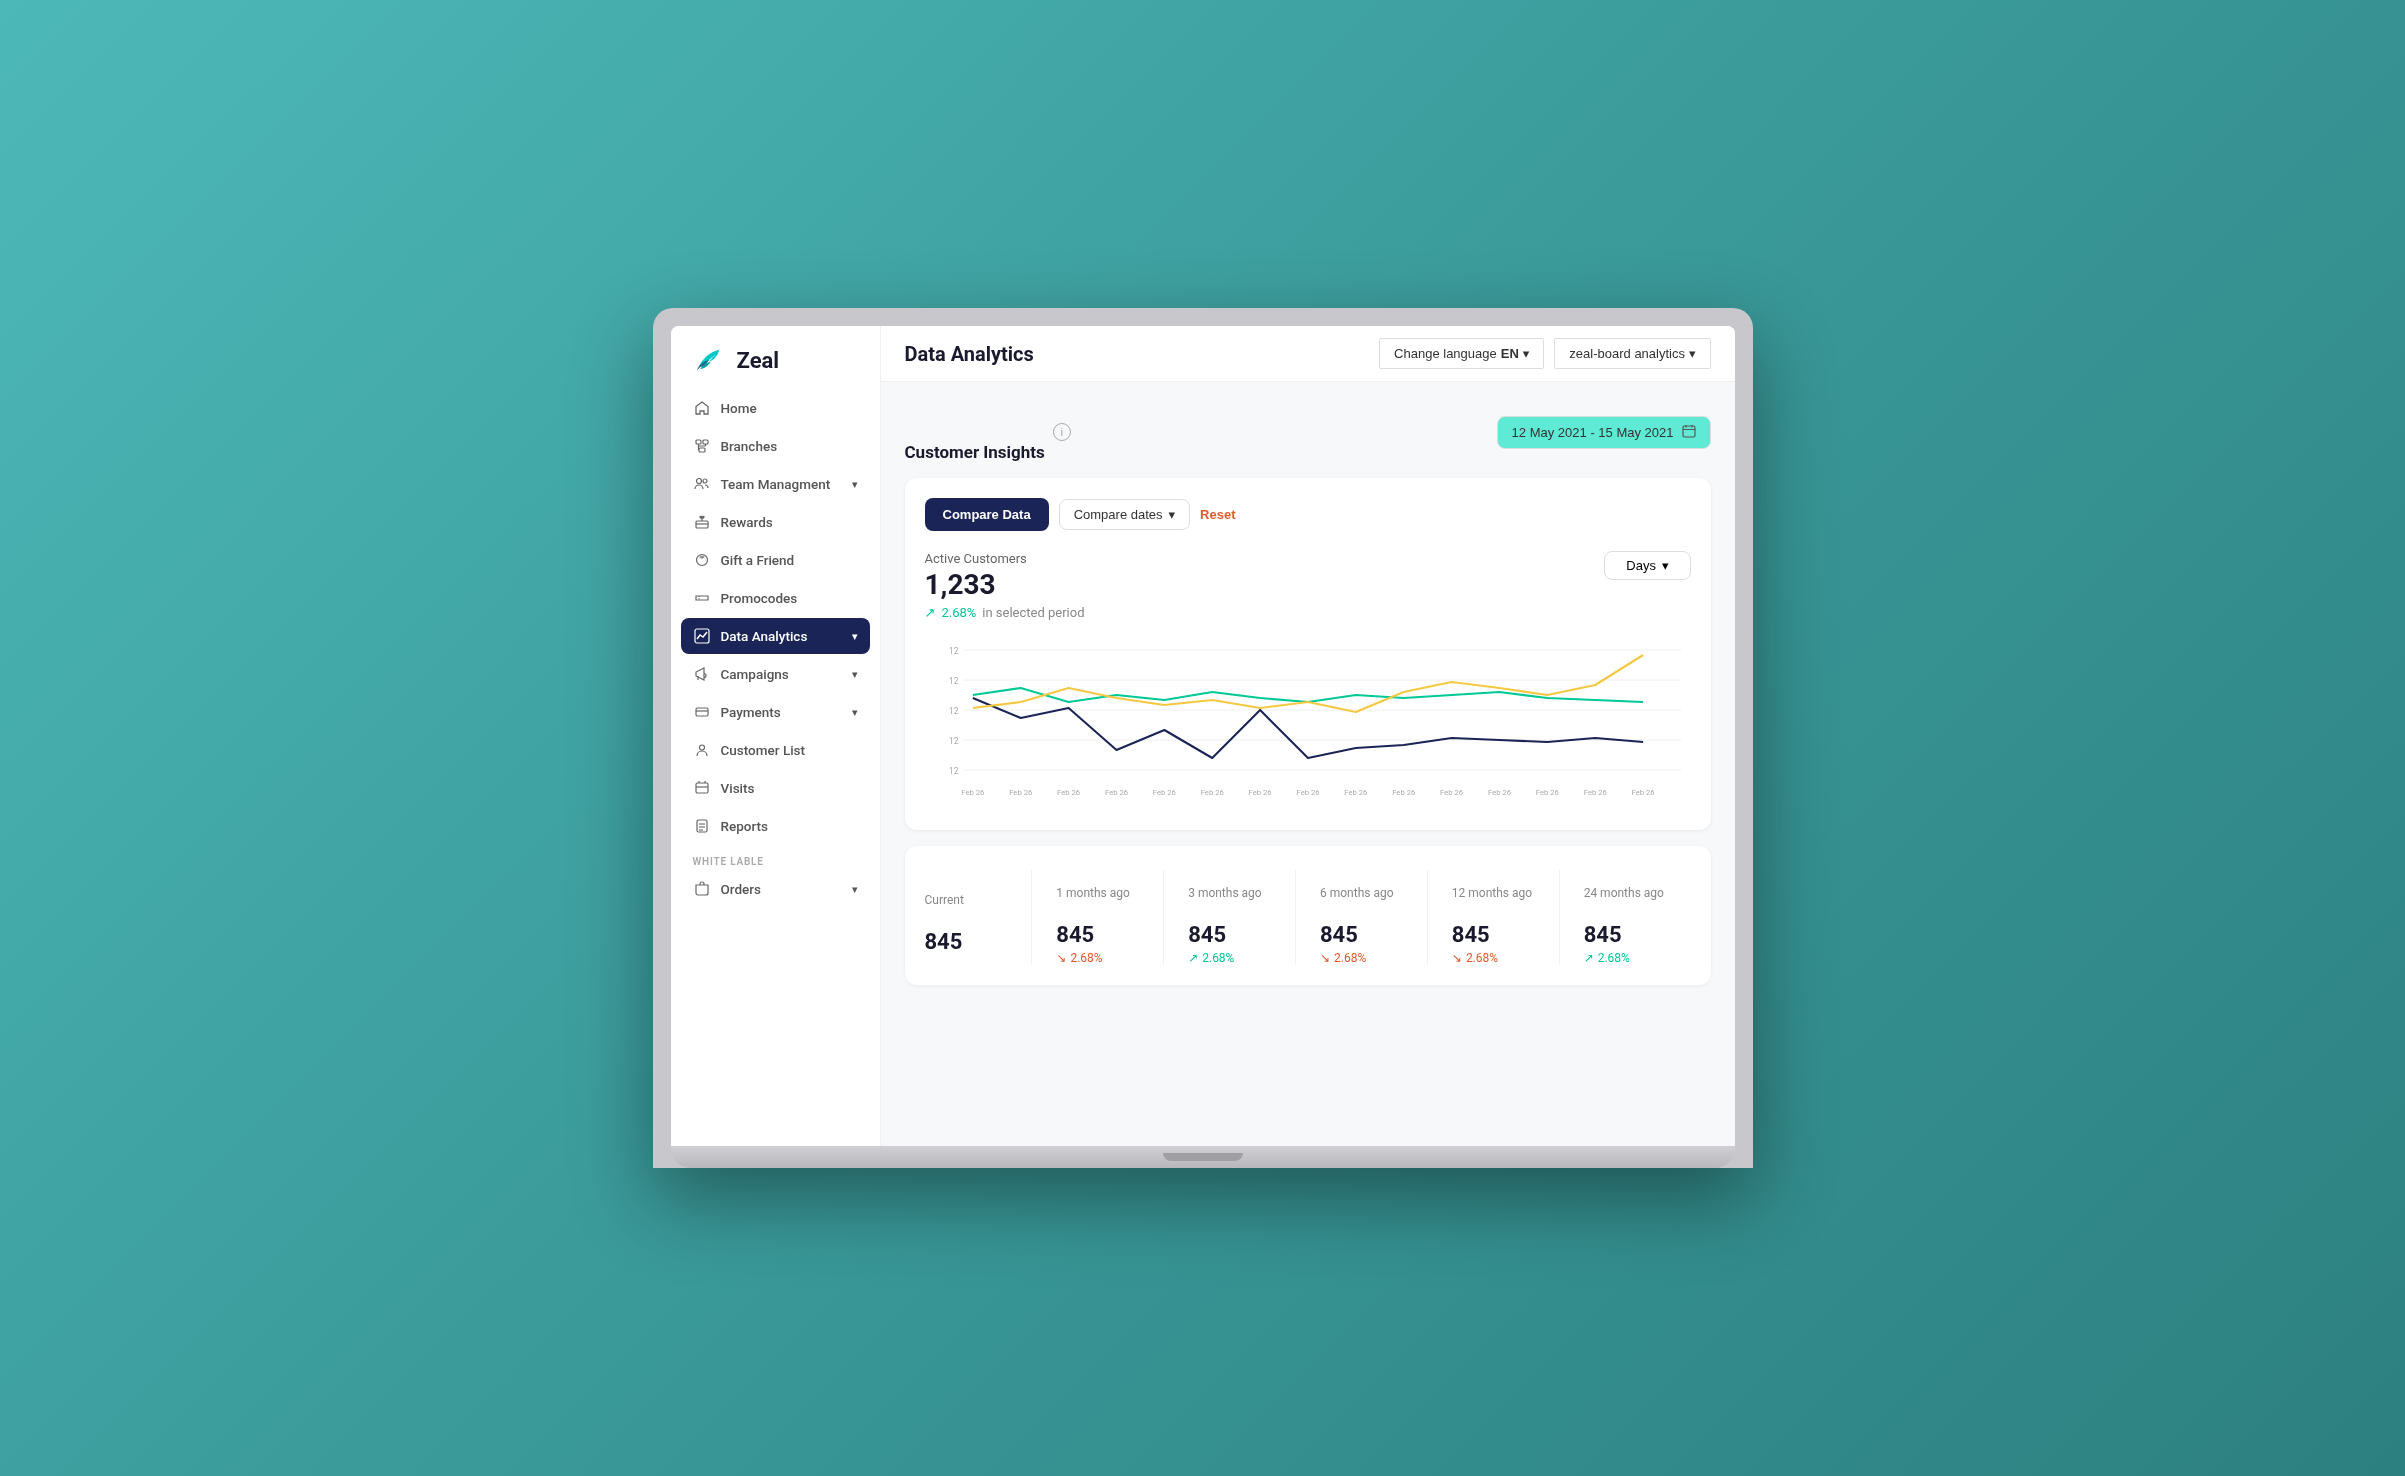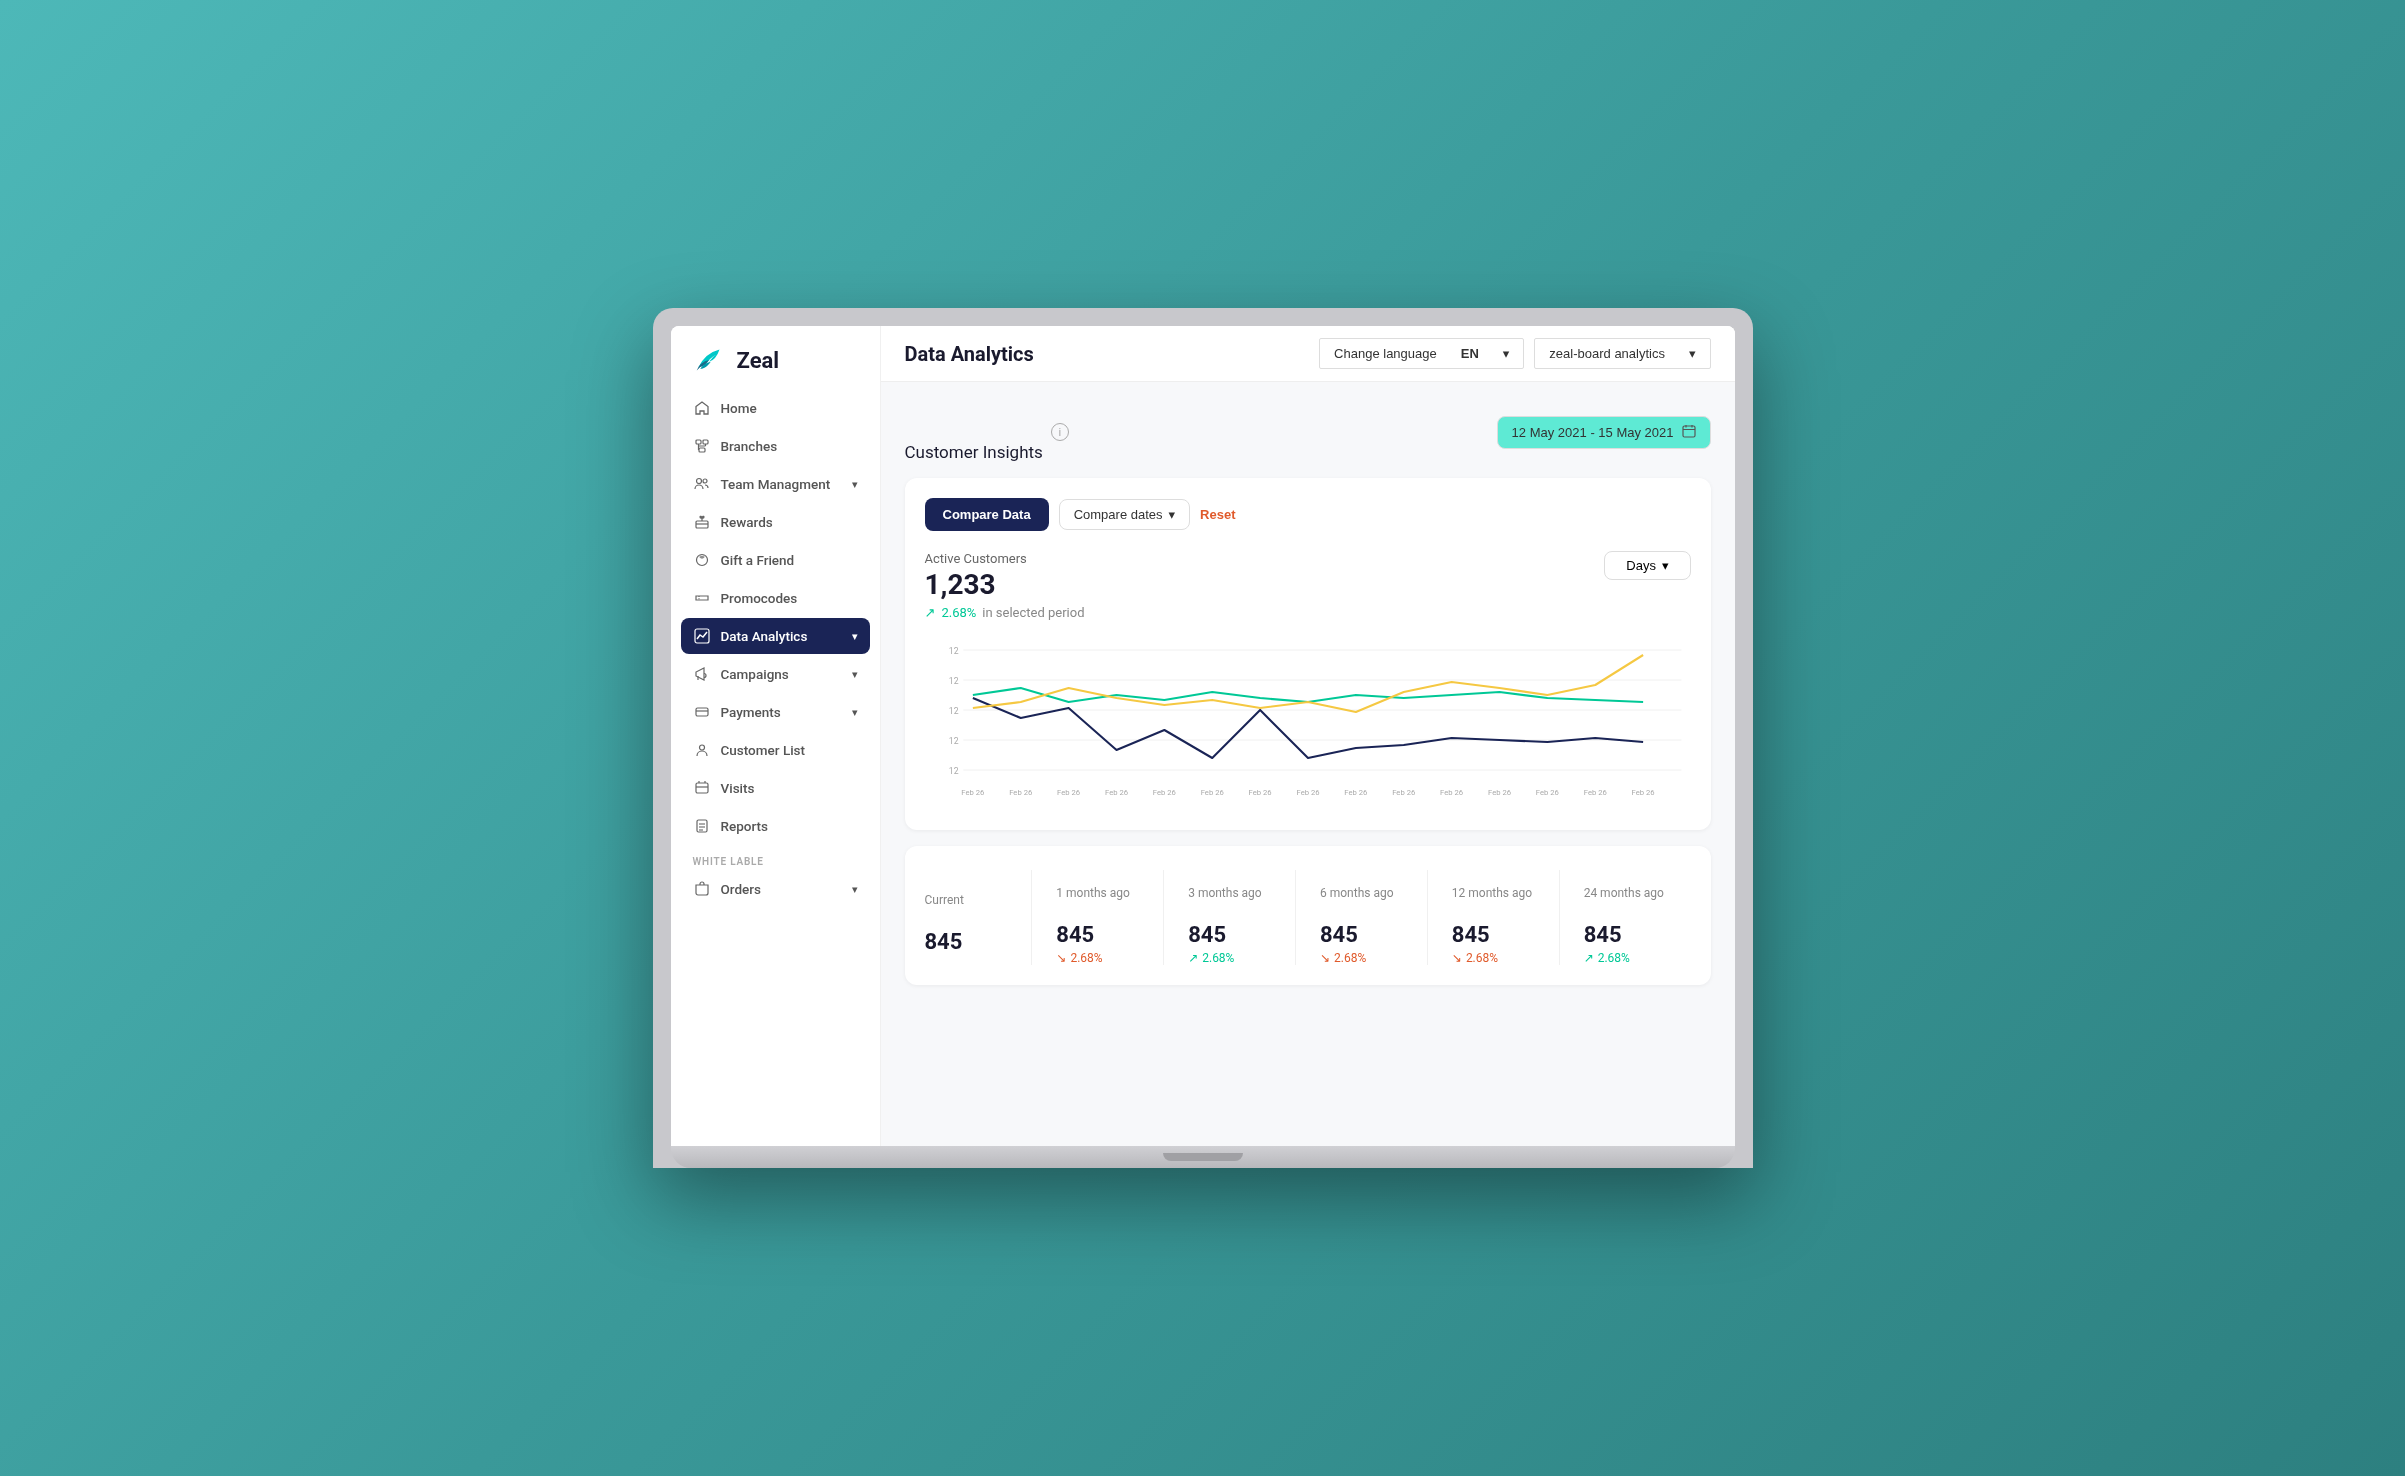--- a/index.html
+++ b/index.html
@@ -138,21 +138,21 @@
       color: #1a1a2e;
     }
     .topbar-actions {
       display: flex;
       gap: 10px;
       align-items: center;
     }
     .topbar-btn {
       display: flex;
       align-items: center;
-      gap: 24px;
+      gap: 4px;
       padding: 7px 14px;
       border: 1.5px solid #ddd;
       border-radius: 2px;
       background: #fff;
       font-size: 13px;
       color: #333;
       cursor: pointer;
     }
     .topbar-btn .lang-label {
       font-weight: 600;
@@ -170,21 +170,21 @@
       justify-content: space-between;
       margin-bottom: 16px;
     }
     .section-title-row {
       display: flex;
       align-items: center;
       gap: 8px;
     }
     .section-title {
       font-size: 17px;
-      font-weight: 400;
+      font-weight: 700;
       color: #1a1a2e;
       margin-top: 40px;
     }
     .info-icon {
       width: 18px;
       height: 18px;
       border: 1.5px solid #aaa;
       border-radius: 50%;
       display: flex;
       align-items: center;

